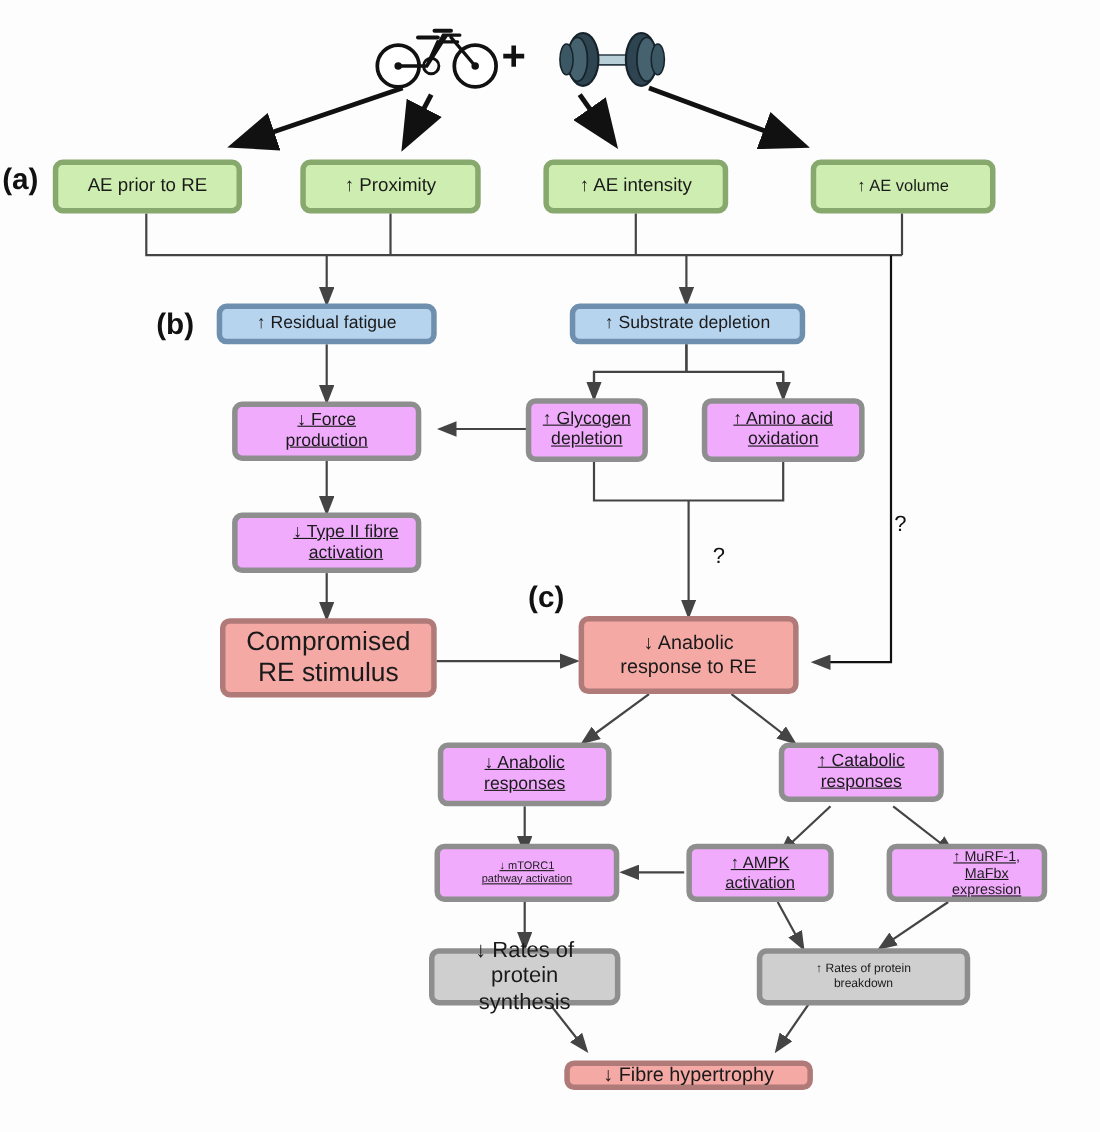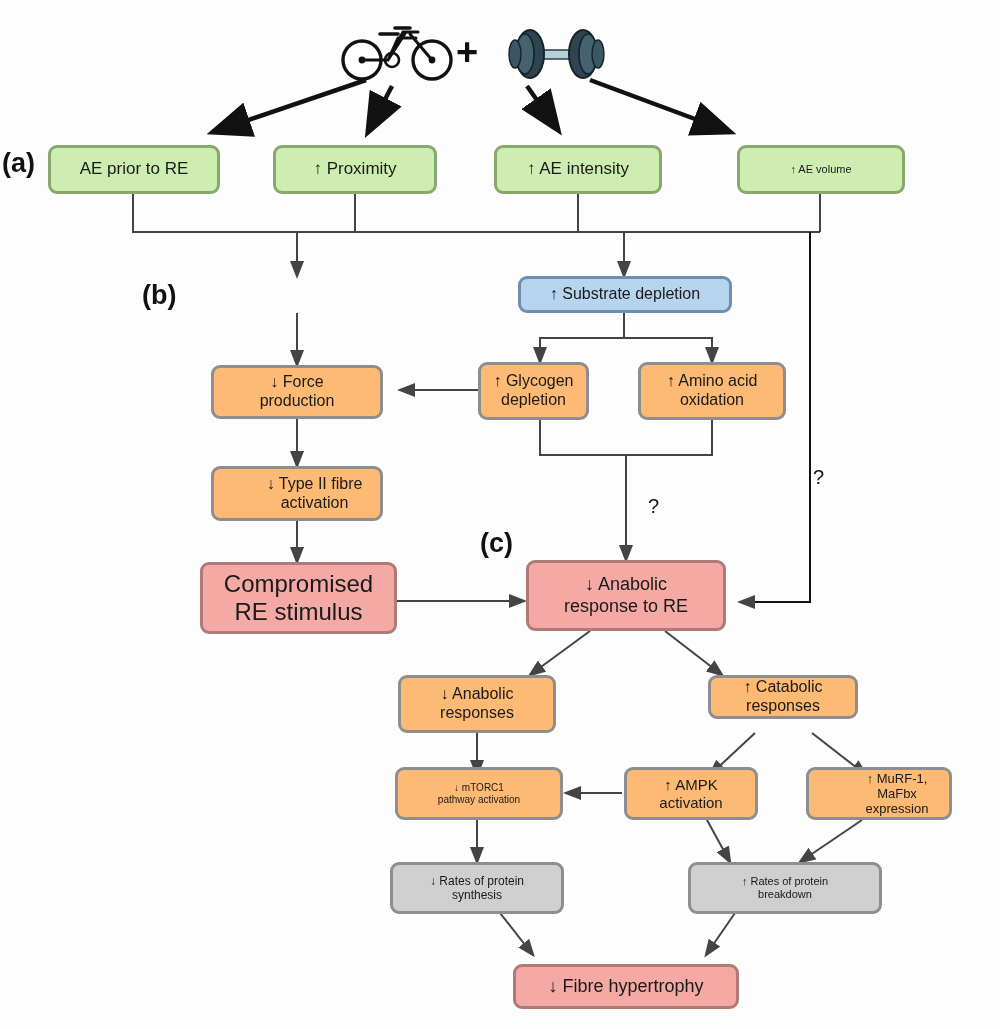--- a/index.html
+++ b/index.html
@@ -22,37 +22,38 @@
     pointer-events: none;
   }
   .node {
     position: absolute;
     box-sizing: border-box;
     display: flex;
     align-items: center;
     justify-content: center;
     text-align: center;
     border-radius: 9px;
-    border: 3px solid #8b5cf6;
+    border: 5px solid #8b5cf6;
     line-height: 1.18;
     color: #1a1a1a;
     white-space: pre-line;
     padding: 2px 6px;
   }
   .green {
     background: #cdeeb0;
     border-color: #88a96d;
   }
   .blue {
     background: #b7d4ef;
     border-color: #6f8fae;
   }
   .gray-light {
-    background: #fdba74;
+    background: #f0abfc;
     border-color: #8e8e8e;
+    text-decoration: underline;
   }
   .gray-dark {
     background: #cfcfcf;
     border-color: #8e8e8e;
   }
   .red {
     background: #f4a9a5;
     border-color: #b07a78;
   }
   .panel-label {
@@ -175,51 +176,52 @@
   <div class="panel-label" style="left:2px;top:148px;">(a)</div>
   <div class="panel-label" style="left:142px;top:280px;">(b)</div>
   <div class="panel-label" style="left:480px;top:528px;">(c)</div>
 
   <div class="qmark" style="left:648px;top:495px;">?</div>
   <div class="qmark" style="left:813px;top:466px;">?</div>
 
   <div class="node green" style="left:48px;top:145px;width:172px;height:49px;font-size:17px;">AE prior to RE</div>
   <div class="node green" style="left:273px;top:145px;width:164px;height:49px;font-size:17px;">↑ Proximity</div>
   <div class="node green" style="left:494px;top:145px;width:168px;height:49px;font-size:17px;">↑ AE intensity</div>
-  <div class="node green" style="left:737px;top:145px;width:168px;height:49px;font-size:11px;">↑ AE volume</div>
-
+  <div class="node green" style="left:737px;top:145px;width:168px;height:49px;font-size:15px;">↑ AE volume</div>
+
+  <div class="node blue" style="left:197px;top:276px;width:200px;height:37px;font-size:16px;">↑ Residual fatigue</div>
   <div class="node blue" style="left:518px;top:276px;width:214px;height:37px;font-size:16px;">↑ Substrate depletion</div>
 
   <div class="node gray-light" style="left:211px;top:365px;width:172px;height:54px;font-size:16px;">↓ Force
 production</div>
   <div class="node gray-light" style="left:478px;top:362px;width:111px;height:58px;font-size:16px;">↑ Glycogen
 depletion</div>
   <div class="node gray-light" style="left:638px;top:362px;width:148px;height:58px;font-size:16px;">↑ Amino acid
 oxidation</div>
 
   <div class="node gray-light" style="left:211px;top:466px;width:172px;height:55px;font-size:16px;padding-left:41px;">↓ Type II fibre
 activation</div>
 
   <div class="node red" style="left:200px;top:562px;width:197px;height:72px;font-size:24px;">Compromised
 RE stimulus</div>
   <div class="node red" style="left:526px;top:560px;width:200px;height:71px;font-size:18px;">↓ Anabolic
 response to RE</div>
 
   <div class="node gray-light" style="left:398px;top:675px;width:158px;height:58px;font-size:16px;">↓ Anabolic
 responses</div>
-  <div class="node gray-light" style="left:708px;top:675px;width:150px;height:44px;font-size:16px;">↑ Catabolic
+  <div class="node gray-light" style="left:708px;top:675px;width:150px;height:54px;font-size:16px;">↑ Catabolic
 responses</div>
 
   <div class="node gray-light" style="left:395px;top:767px;width:168px;height:53px;font-size:10px;">↓ mTORC1
 pathway activation</div>
   <div class="node gray-light" style="left:624px;top:767px;width:134px;height:53px;font-size:15px;">↑ AMPK
 activation</div>
   <div class="node gray-light" style="left:806px;top:767px;width:146px;height:53px;font-size:13px;padding-left:42px;">↑ MuRF-1, MaFbx
 expression</div>
 
-  <div class="node gray-dark" style="left:390px;top:862px;width:174px;height:52px;font-size:12px;">↓ Rates of protein
+  <div class="node gray-dark" style="left:390px;top:862px;width:174px;height:52px;font-size:20px;">↓ Rates of protein
 synthesis</div>
   <div class="node gray-dark" style="left:688px;top:862px;width:194px;height:52px;font-size:11px;">↑ Rates of protein
 breakdown</div>
 
-  <div class="node red" style="left:513px;top:964px;width:226px;height:45px;font-size:18px;">↓ Fibre hypertrophy</div>
+  <div class="node red" style="left:513px;top:964px;width:226px;height:27px;font-size:18px;">↓ Fibre hypertrophy</div>
 
 </div>
 
 </body></html>

